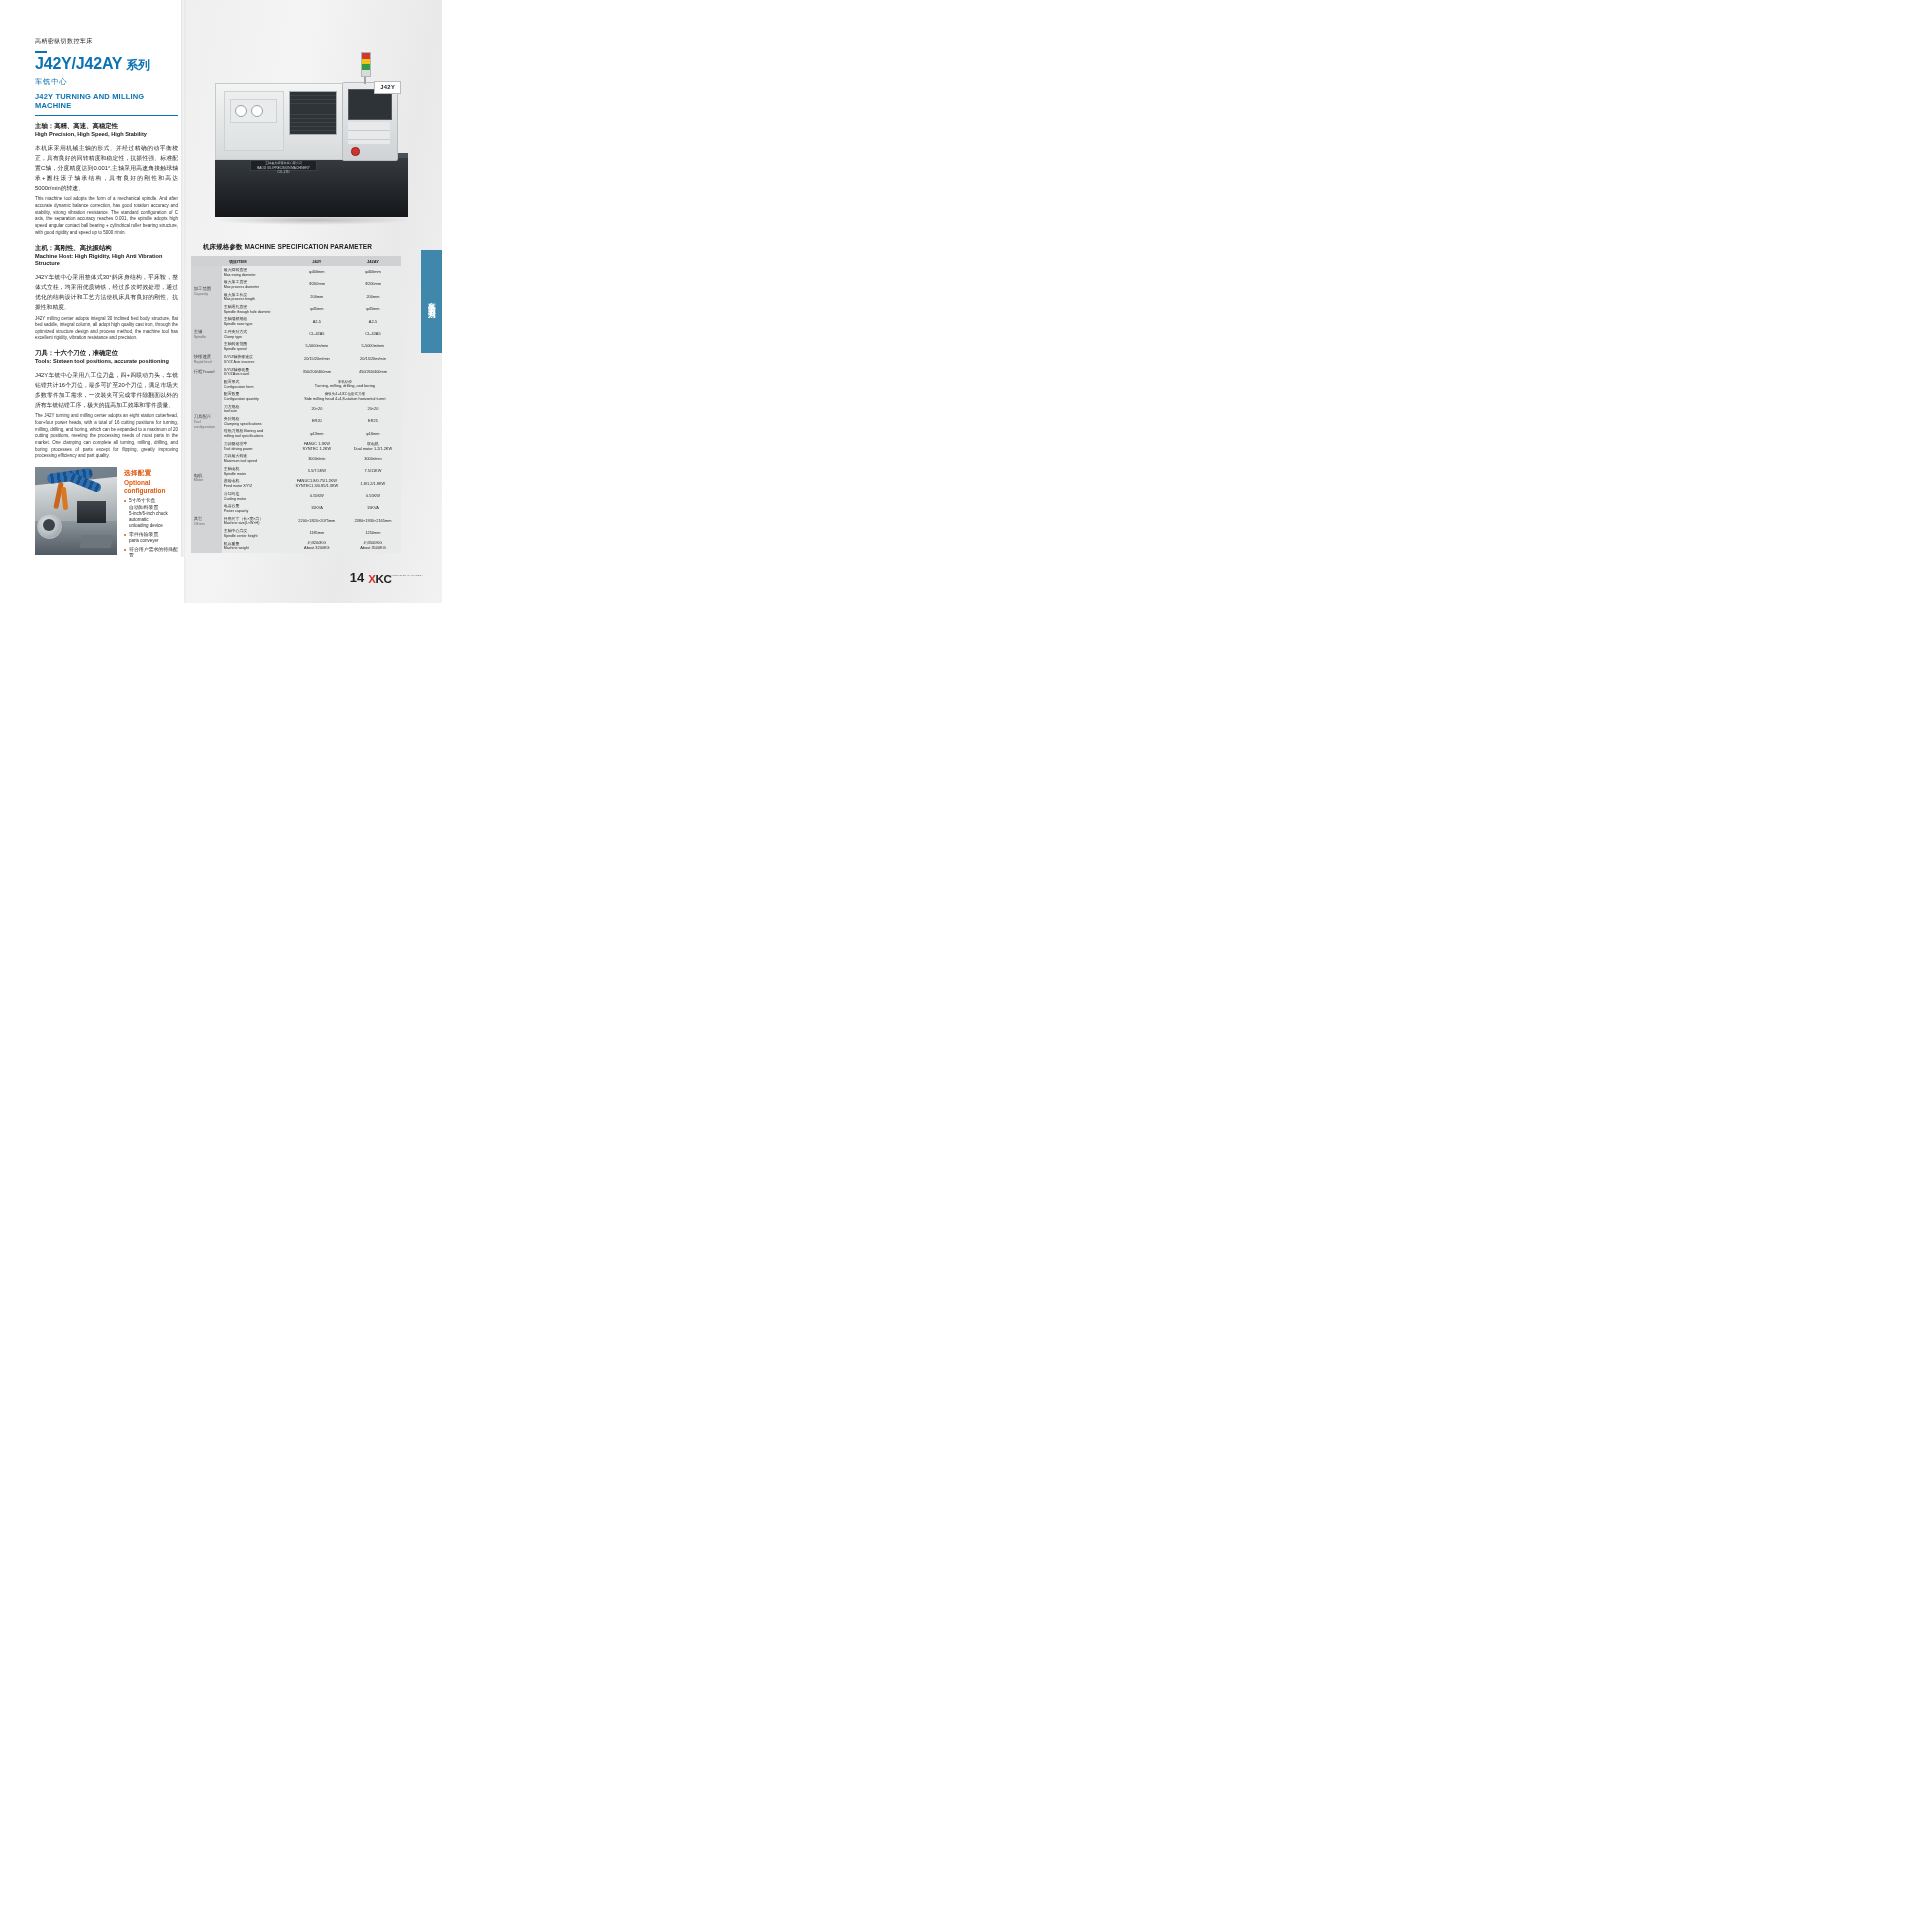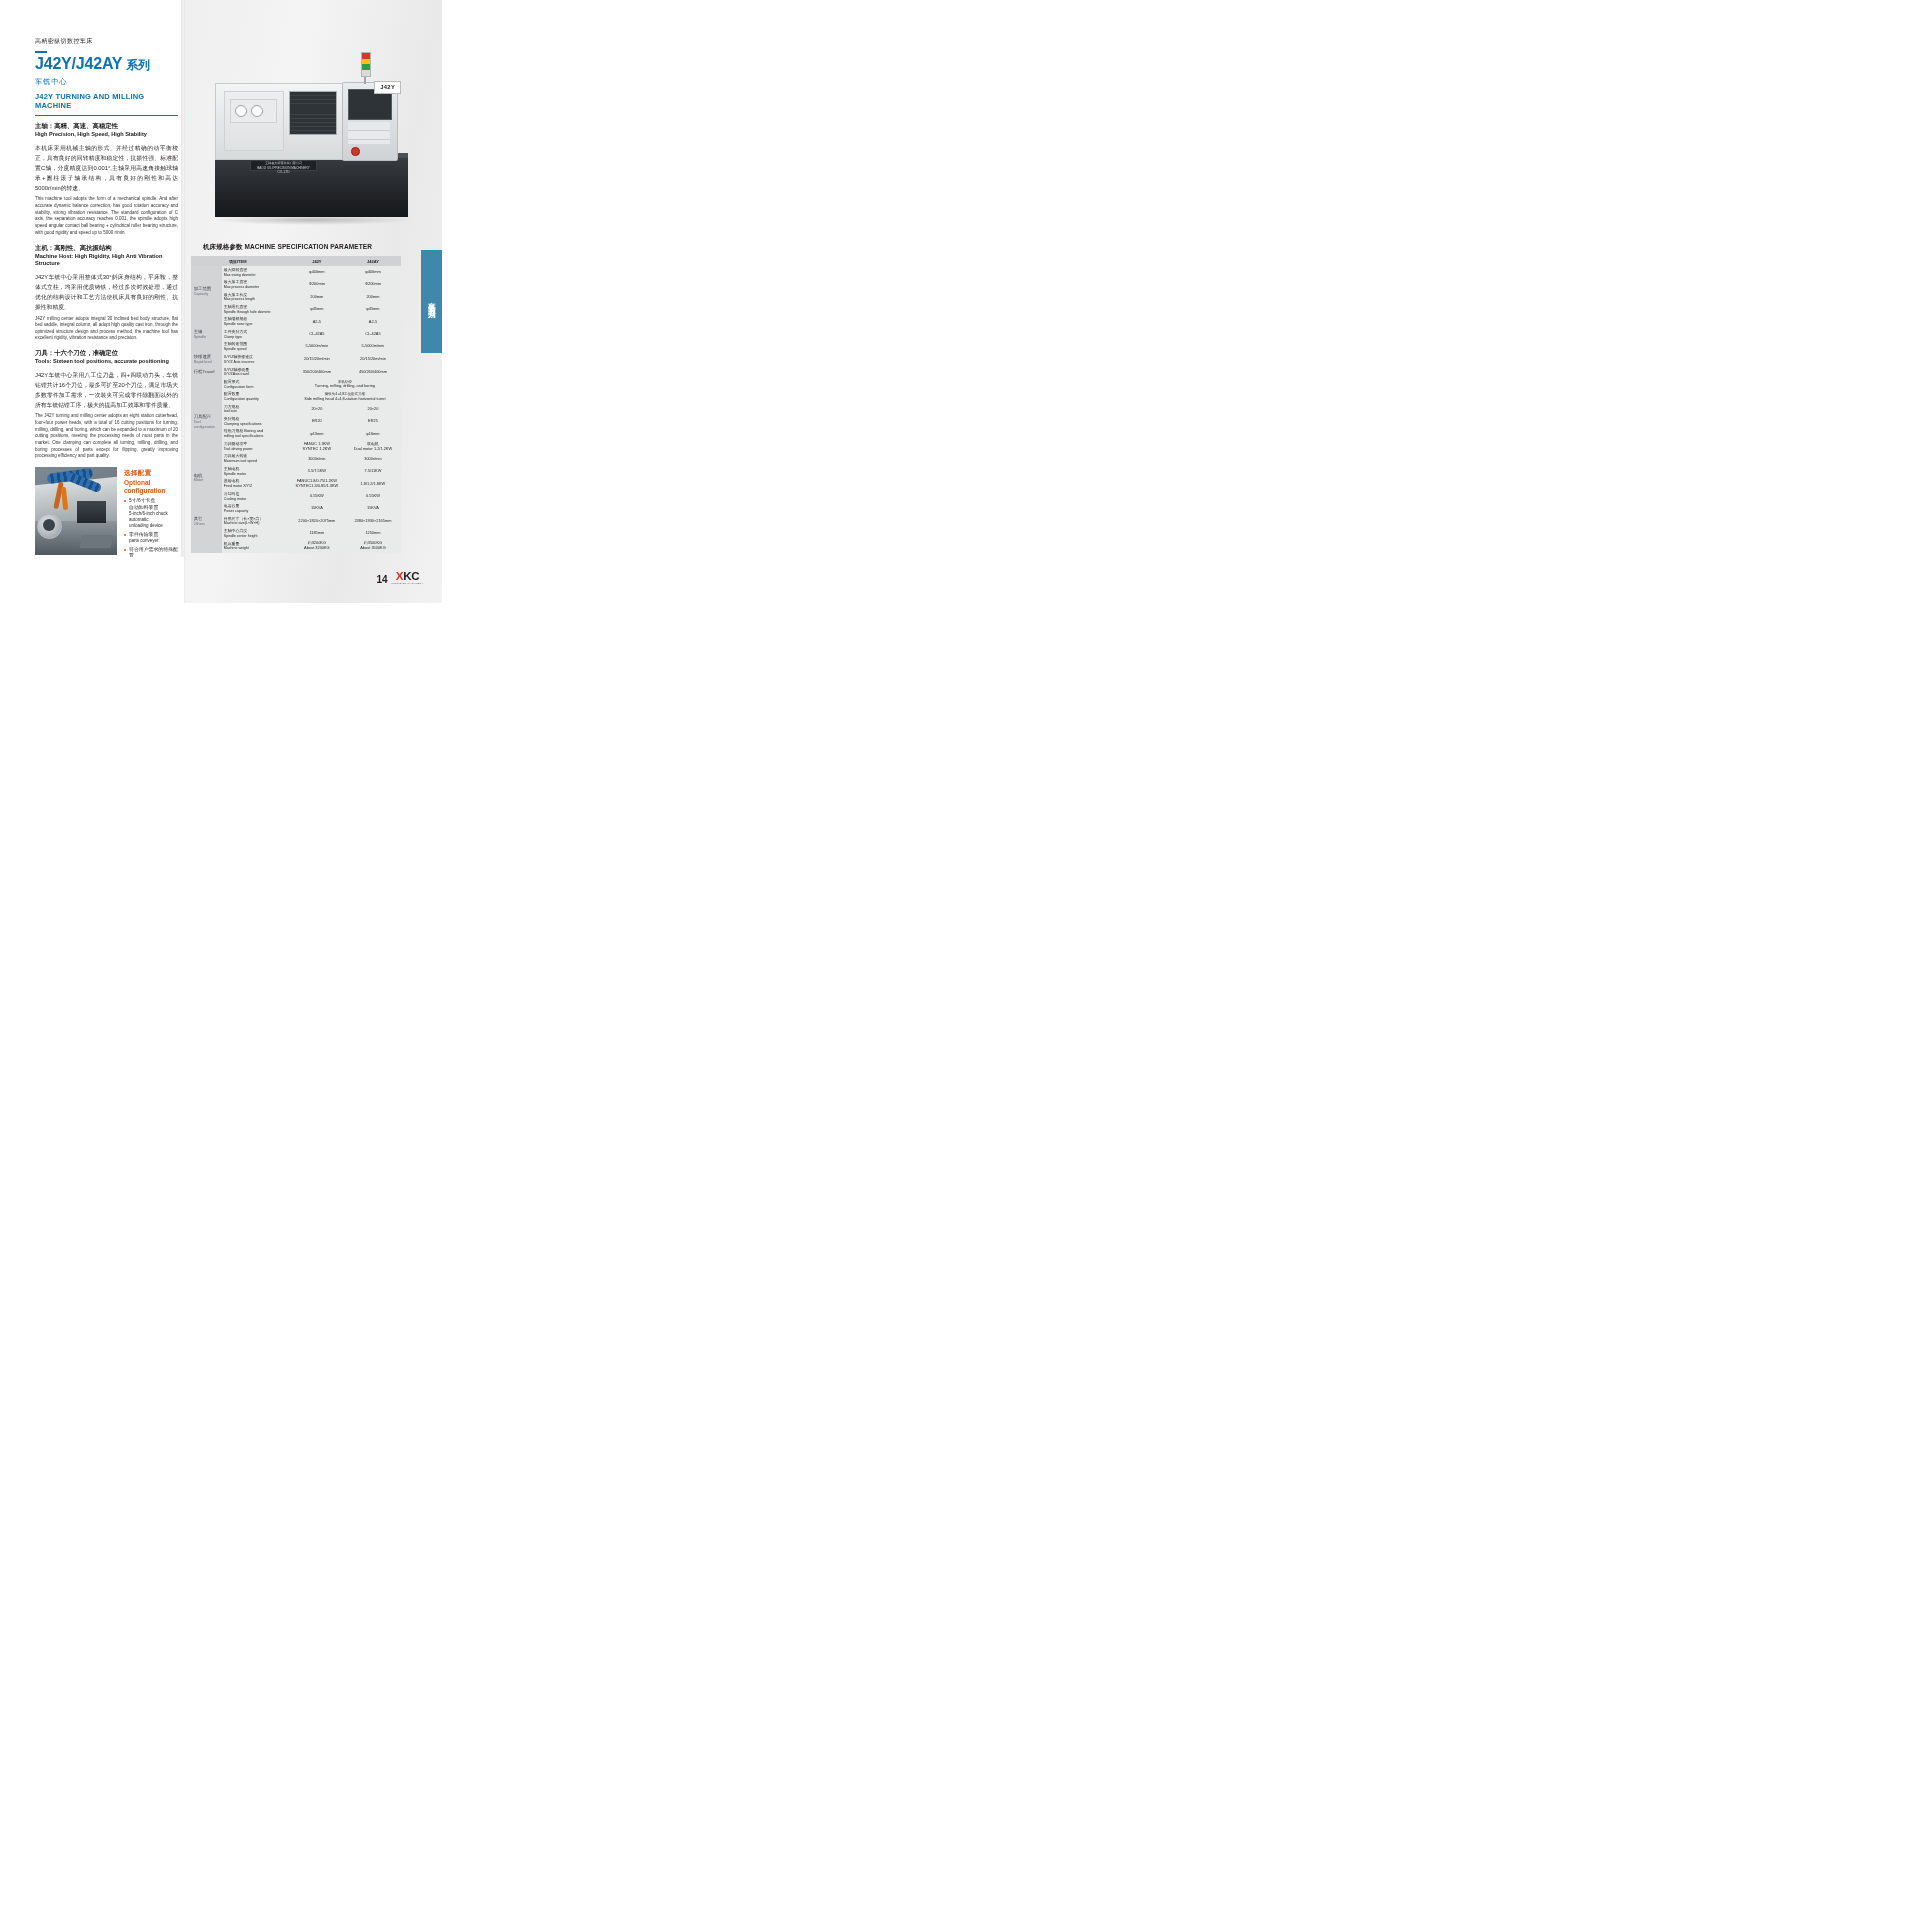--- a/index.html
+++ b/index.html
@@ -167,23 +167,23 @@
     position:absolute;right:0;top:250px;width:21px;height:103px;background:#3f87ab;
     color:#fff;display:flex;align-items:center;justify-content:center;
   }
   .side-tab span{
     writing-mode:vertical-rl;font-size:7.3px;letter-spacing:1.9px;font-weight:bold;
   }
   
   .footer{
     position:absolute;right:18.5px;bottom:18.5px;display:flex;align-items:flex-end;gap:3.9px;
   }
-  .pagenum{font-size:10px;font-weight:bold;color:#231f20;}
+  .pagenum{font-size:13px;font-weight:bold;color:#231f20;}
   .logo{
-    display:flex;flex-direction:column;align-items:center;line-height:1;
+    display:flex;align-items:flex-start;line-height:1;
   }
   .logo .mark{
     font-size:11.6px;font-weight:bold;letter-spacing:-0.4px;color:#231f20;
   }
   .logo .mark .x{color:#d0342c;}
   .logo .tagline{font-size:2.1px;letter-spacing:0.4px;color:#555;margin-top:0.8px;}
 </style>
 </head>
 <body>
 

